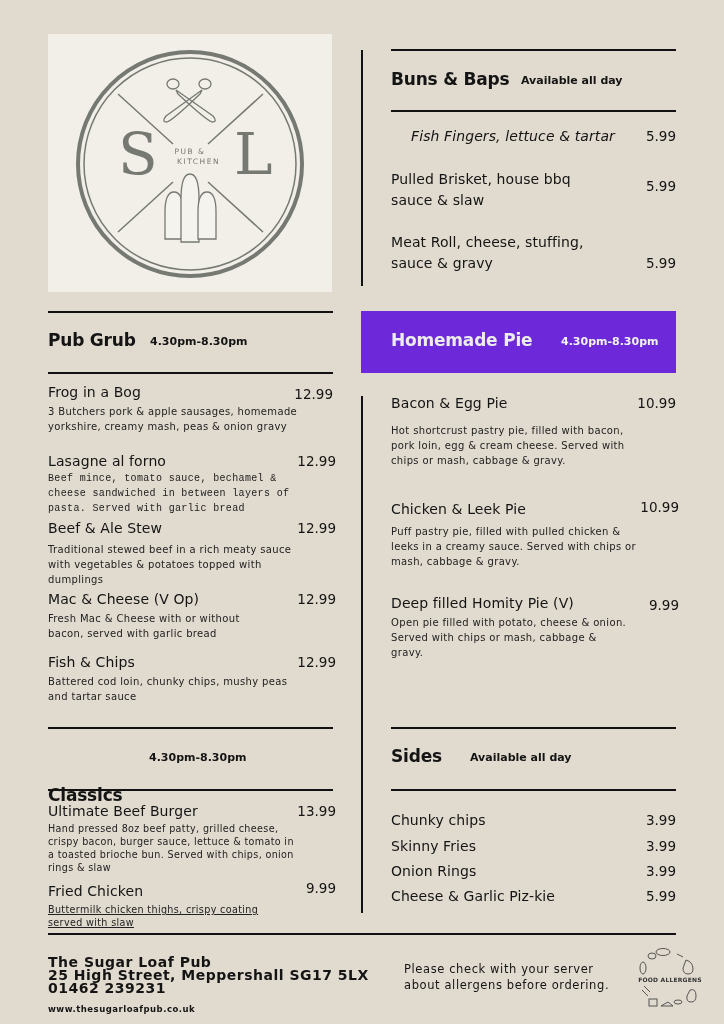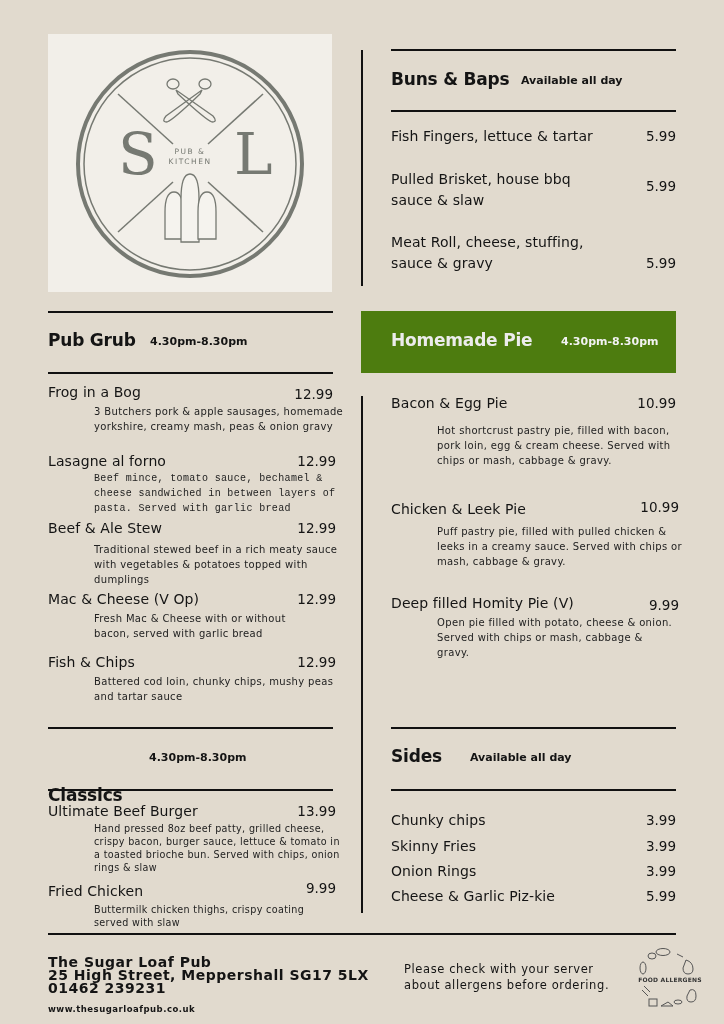--- a/index.html
+++ b/index.html
@@ -14,23 +14,23 @@
   .vline { position: absolute; width: 2px; background: #111; }
   .logo-panel {
     position: absolute; left: 48px; top: 34px; width: 284px; height: 258px;
     background: #f2efe9;
   }
   .sec-title { position: absolute; font-weight: bold; font-size: 17px; letter-spacing: -0.2px; white-space: nowrap; }
   .sec-sub { position: absolute; font-weight: bold; font-size: 11px; white-space: nowrap; }
   .item-name { position: absolute; font-size: 14px; white-space: nowrap; letter-spacing: 0.1px; }
   .item-name.wrap { white-space: normal; line-height: 21px; }
   .price { position: absolute; font-size: 13.5px; text-align: right; white-space: nowrap; }
-  .desc { position: absolute; font-size: 10px; line-height: 15px; letter-spacing: 0.35px; color: #222; margin-left: 46px; }
+  .desc { position: absolute; font-size: 10px; line-height: 15px; letter-spacing: 0.35px; color: #222; }
   .pie-banner {
-    position: absolute; left: 361px; top: 311px; width: 315px; height: 62px; background: #4d7c0f;
+    position: absolute; left: 361px; top: 311px; width: 315px; height: 62px; background: #6d28d9;
   }
   .pie-banner .sec-title { color: #ececec; }
   .pie-banner .sec-sub { color: #f2f2f2; }
   .footer-text { position: absolute; font-size: 14px; font-weight: bold; line-height: 15px; letter-spacing: 0.5px; }
   .allergen-note { position: absolute; font-size: 11.5px; font-weight: normal; line-height: 16px; letter-spacing: 0.6px; }
 </style>
 </head>
 <body>
 
 <div class="logo-panel">
@@ -51,32 +51,32 @@
 
     <g stroke="#767972" stroke-width="1.3" fill="#f5f3ee">
       <path d="M117 205 L117 178 Q117 158 126 158 Q135 158 135 178 L135 205 Z"></path>
       <path d="M133 208 L133 165 Q133 140 142 140 Q151 140 151 165 L151 208 Z"></path>
       <path d="M150 205 L150 178 Q150 158 159 158 Q168 158 168 178 L168 205 Z"></path>
     </g>
   </svg>
   <div class="abs" style="left:70px;top:86px;font-family:'DejaVu Serif',serif;font-size:58px;color:#767972;">S</div>
   <div class="abs" style="left:186px;top:86px;font-family:'DejaVu Serif',serif;font-size:58px;color:#767972;">L</div>
   <div class="abs" style="left:118px;top:113px;width:48px;text-align:center;font-size:7.5px;letter-spacing:1.5px;color:#767972;">PUB &amp;</div>
-  <div class="abs" style="left:112px;top:123px;width:60px;text-align:center;font-size:7.5px;letter-spacing:1.5px;color:#767972;">KITCHEN</div>
+  <div class="abs" style="left:112px;top:123px;width:60px;text-align:right;font-size:7.5px;letter-spacing:1.5px;color:#767972;">KITCHEN</div>
 </div>
 
 <div class="vline" style="left:361px;top:50px;height:236px;"></div>
 <div class="vline" style="left:361px;top:396px;height:517px;"></div>
 
 <div class="hline" style="left:391px;top:49px;width:285px;"></div>
 <div class="sec-title" style="left:391px;top:69px;">Buns &amp; Baps</div>
 <div class="sec-sub" style="left:521px;top:74px;">Available all day</div>
 <div class="hline" style="left:391px;top:110px;width:285px;"></div>
 
-<div class="item-name" style="left:391px;top:128px;">Fish Fingers, lettuce &amp; tartar</div>
+<div class="item-name" style="left:411px;top:128px;font-style:italic;">Fish Fingers, lettuce &amp; tartar</div>
 <div class="price" style="left:616px;top:128px;width:60px;">5.99</div>
 
 <div class="item-name wrap" style="left:391px;top:169px;width:200px;">Pulled Brisket, house bbq sauce &amp; slaw</div>
 <div class="price" style="left:616px;top:178px;width:60px;">5.99</div>
 
 <div class="item-name wrap" style="left:391px;top:232px;width:215px;">Meat Roll, cheese, stuffing, sauce &amp; gravy</div>
 <div class="price" style="left:616px;top:255px;width:60px;">5.99</div>
 
 <div class="hline" style="left:48px;top:311px;width:285px;"></div>
 <div class="sec-title" style="left:48px;top:330px;">Pub Grub</div>
@@ -124,21 +124,21 @@
 <div class="sec-title" style="left:48px;top:785px;">Classics</div>
 <div class="sec-sub" style="left:149px;top:751px;">4.30pm-8.30pm</div>
 <div class="hline" style="left:48px;top:789px;width:285px;"></div>
 
 <div class="item-name" style="left:48px;top:803px;">Ultimate Beef Burger</div>
 <div class="price" style="left:276px;top:803px;width:60px;">13.99</div>
 <div class="desc" style="left:48px;top:822px;width:250px;font-size:9.6px;line-height:13px;">Hand pressed 8oz beef patty, grilled cheese, crispy bacon, burger sauce, lettuce &amp; tomato in a toasted brioche bun. Served with chips, onion rings &amp; slaw</div>
 
 <div class="item-name" style="left:48px;top:883px;">Fried Chicken</div>
 <div class="price" style="left:276px;top:880px;width:60px;">9.99</div>
-<div class="desc" style="left:48px;top:903px;width:230px;font-size:9.6px;line-height:13px;">Buttermilk chicken thighs, crispy coating served with slaw</div>
+<div class="desc" style="left:48px;top:903px;width:230px;font-size:9.6px;line-height:13px;text-decoration:underline;">Buttermilk chicken thighs, crispy coating served with slaw</div>
 
 <div class="hline" style="left:391px;top:727px;width:285px;"></div>
 <div class="sec-title" style="left:391px;top:746px;">Sides</div>
 <div class="sec-sub" style="left:470px;top:751px;">Available all day</div>
 <div class="hline" style="left:391px;top:789px;width:285px;"></div>
 
 <div class="item-name" style="left:391px;top:812px;">Chunky chips</div>
 <div class="price" style="left:616px;top:812px;width:60px;">3.99</div>
 <div class="item-name" style="left:391px;top:838px;">Skinny Fries</div>
 <div class="price" style="left:616px;top:838px;width:60px;">3.99</div>

